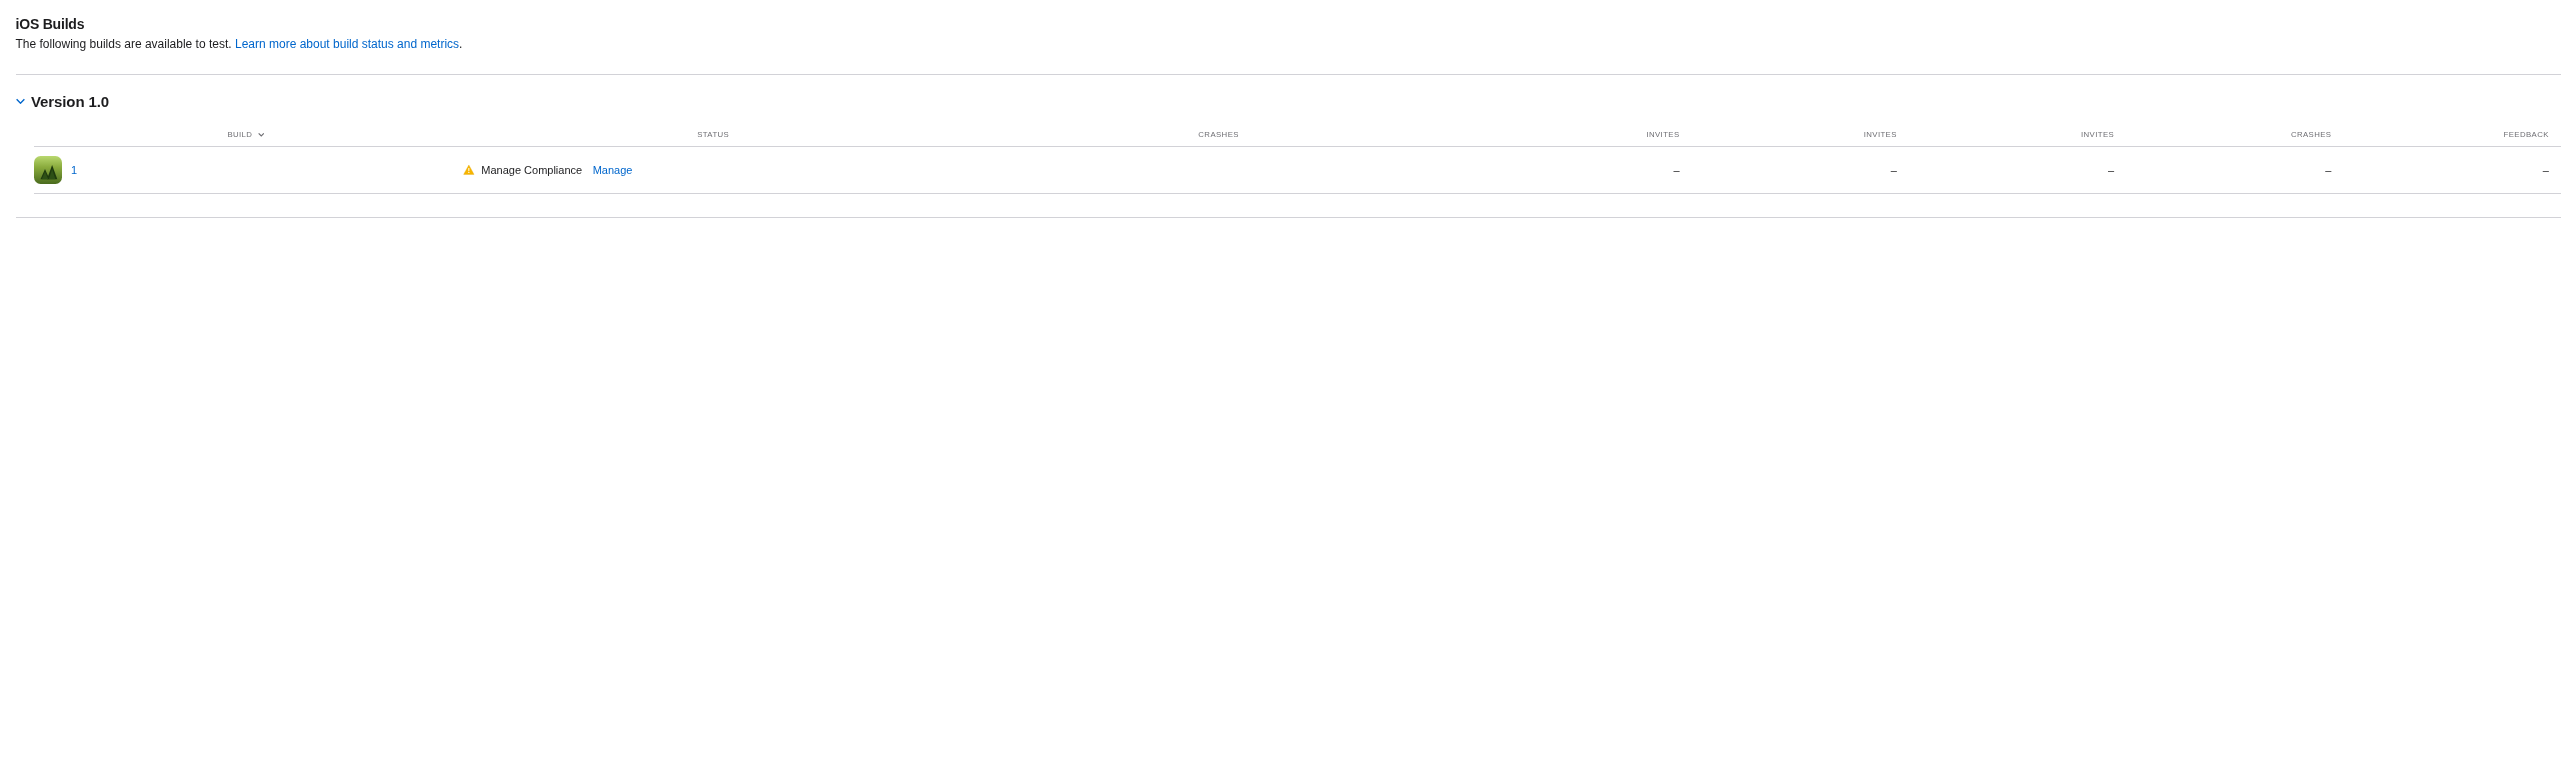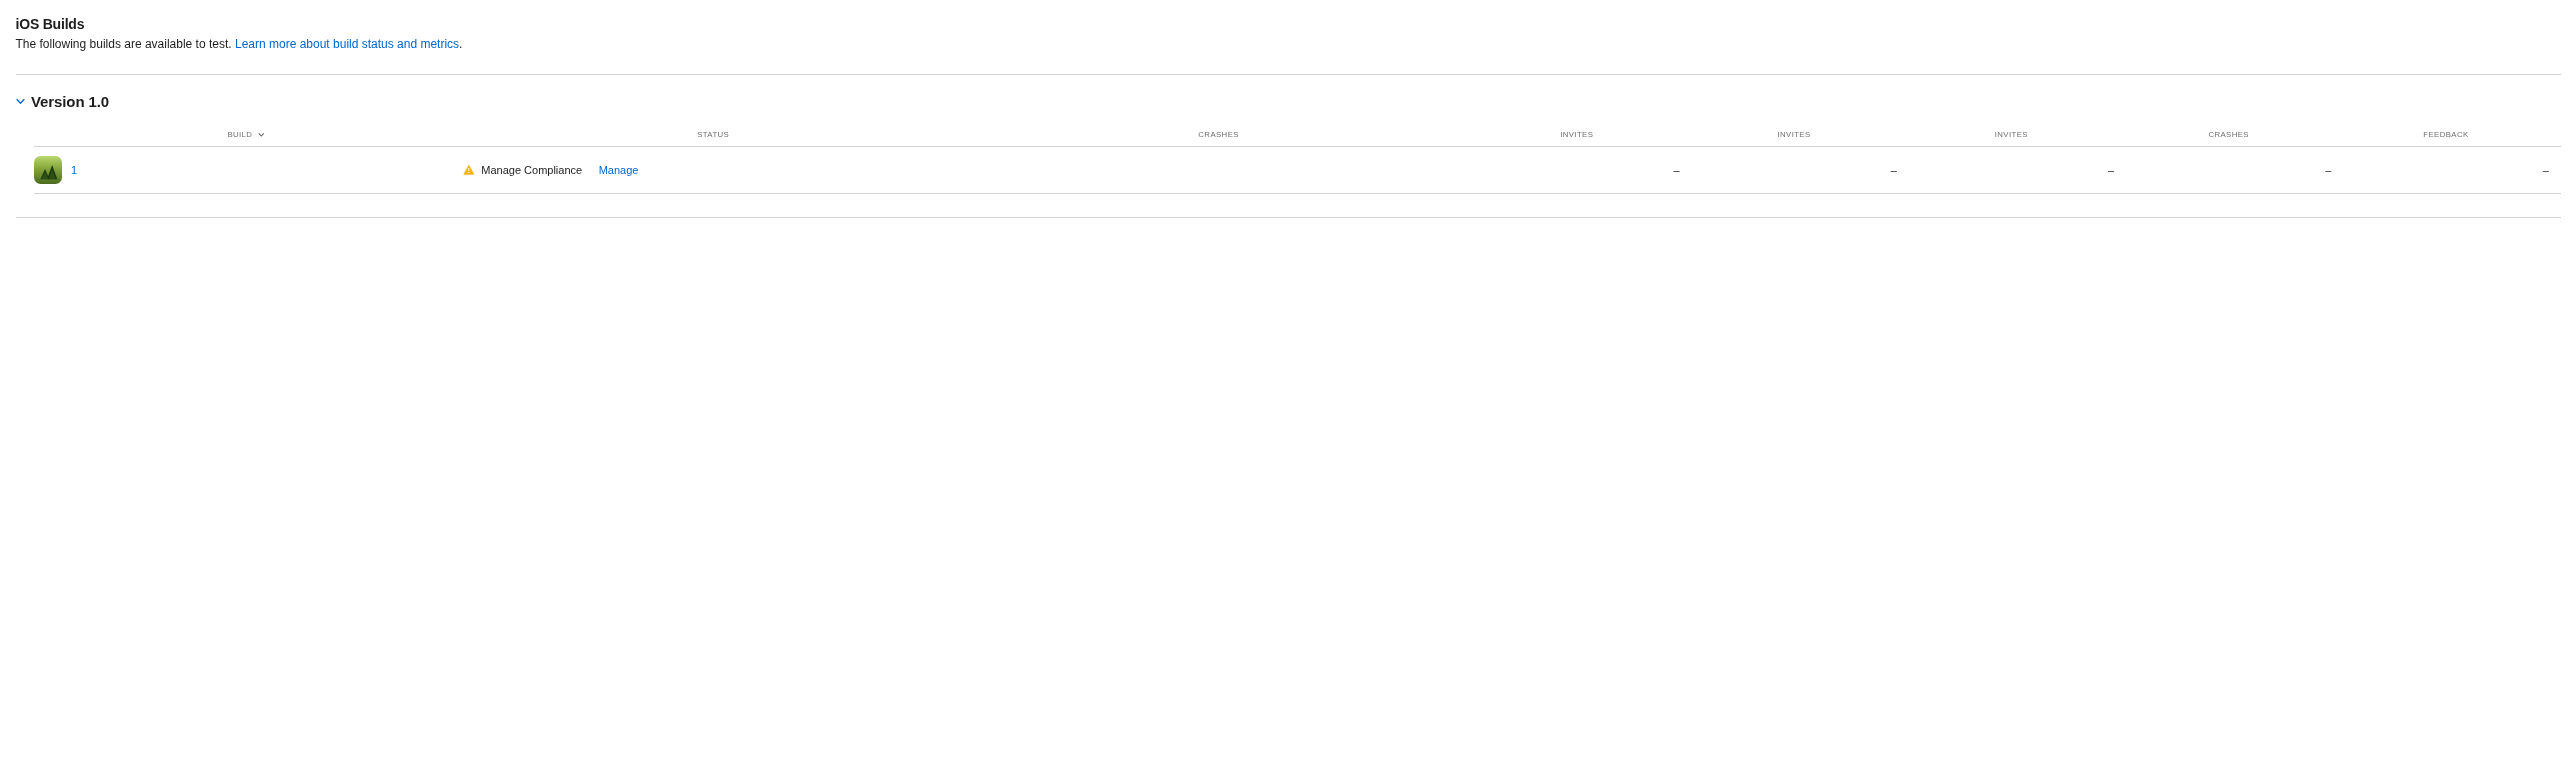--- a/index.html
+++ b/index.html
@@ -68,21 +68,21 @@
     thead th {
       font-size: 7.8px;
       font-weight: 400;
       letter-spacing: 0.4px;
       color: #6e6e73;
       text-align: center;
       padding: 6.5px 5.2px 6.5px 0;
       border-bottom: 0.6px solid #d2d2d7;
     }
     thead th.num {
-      text-align: center;
+      text-align: right;
       padding-right: 11.7px;
     }
     .sort-caret {
       display: inline-flex;
       margin-left: 2.6px;
     }
     .sort-caret svg {
       width: 6.5px;
       height: 5.2px;
       stroke: #6e6e73;
@@ -133,21 +133,21 @@
       width: 11.7px;
       height: 11.7px;
       display: block;
     }
     .status-text {
       color: #1d1d1f;
     }
     .manage-link {
       color: #0066cc;
       text-decoration: none;
-      margin-left: 10px;
+      margin-left: 4px;
     }
     .bottom-divider {
       border: none;
       border-top: 0.6px solid #d2d2d7;
       margin-top: 23px;
     }
     .col-build { width: 17%; }
     .col-status { width: 20%; }
     .col-groups { width: 20%; }
     .col-invites, .col-installs, .col-sessions, .col-crashes, .col-feedback { width: 8.6%; }

